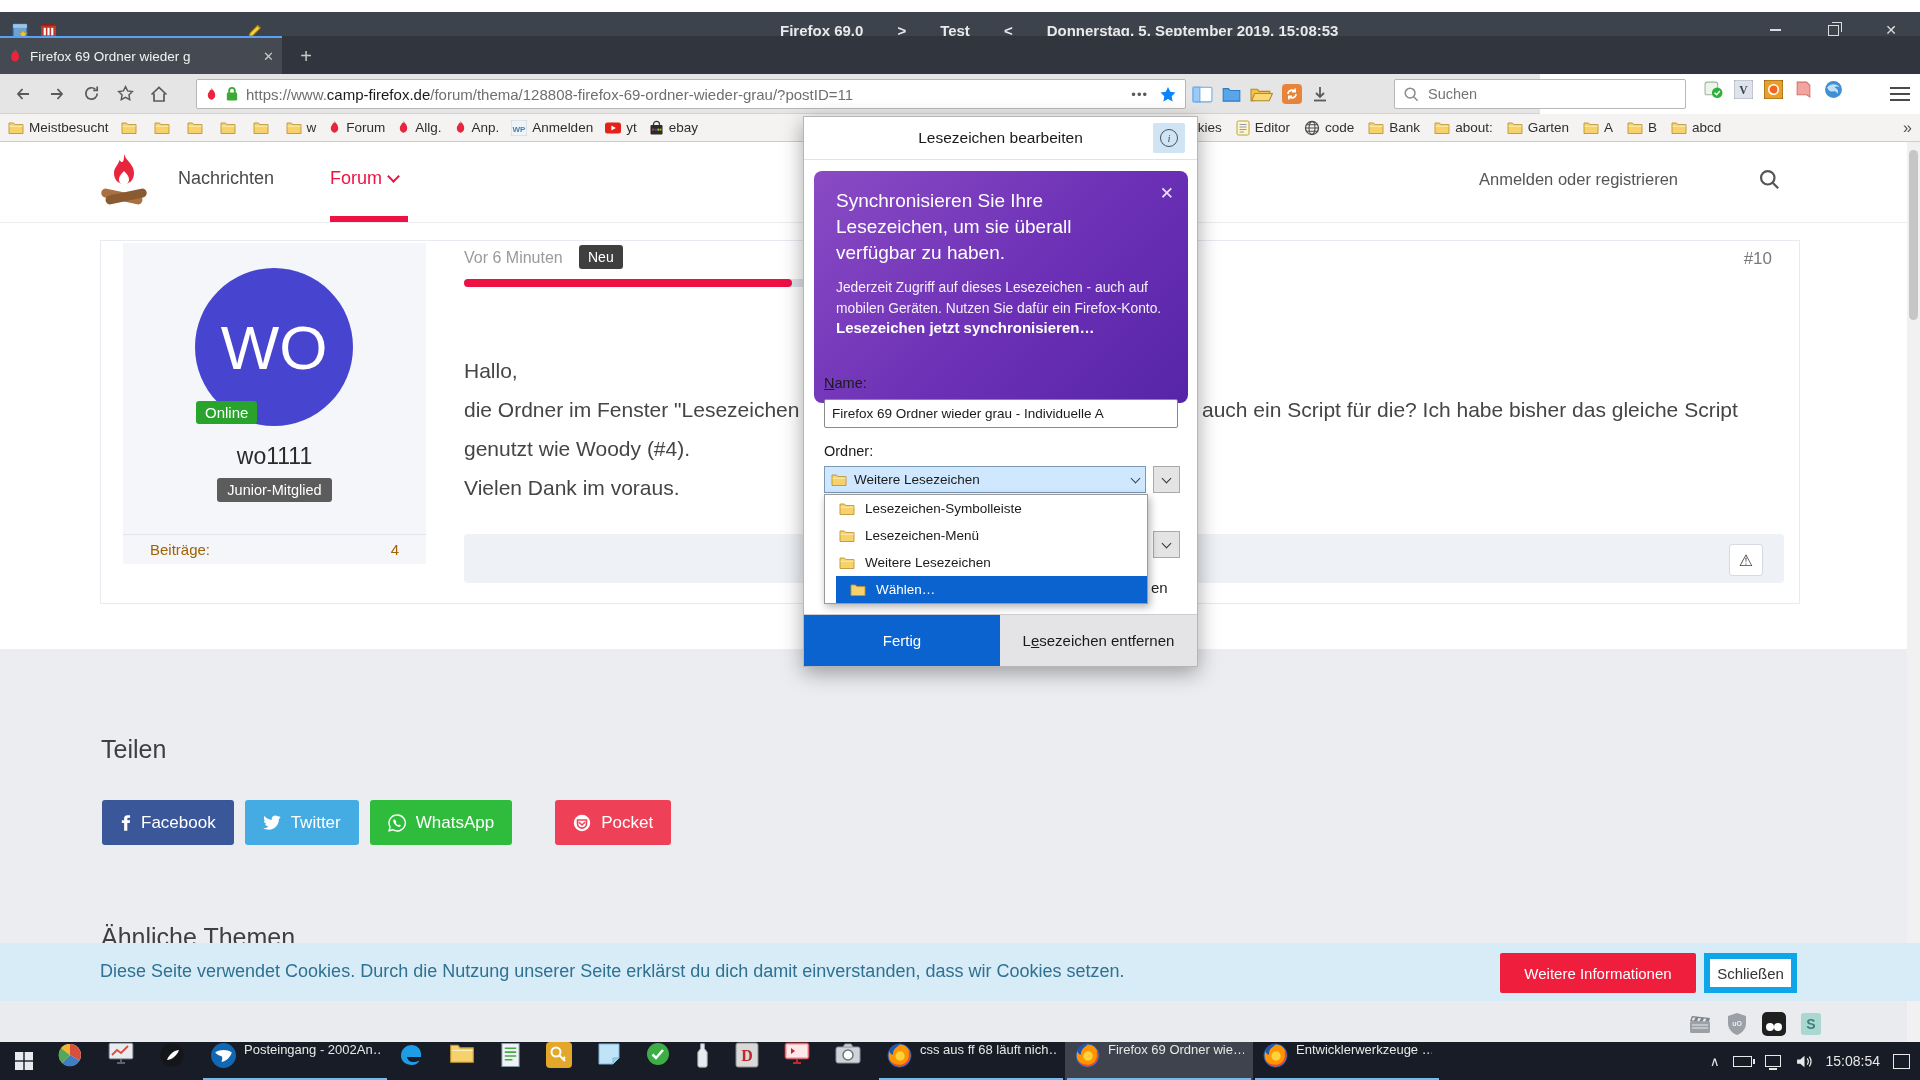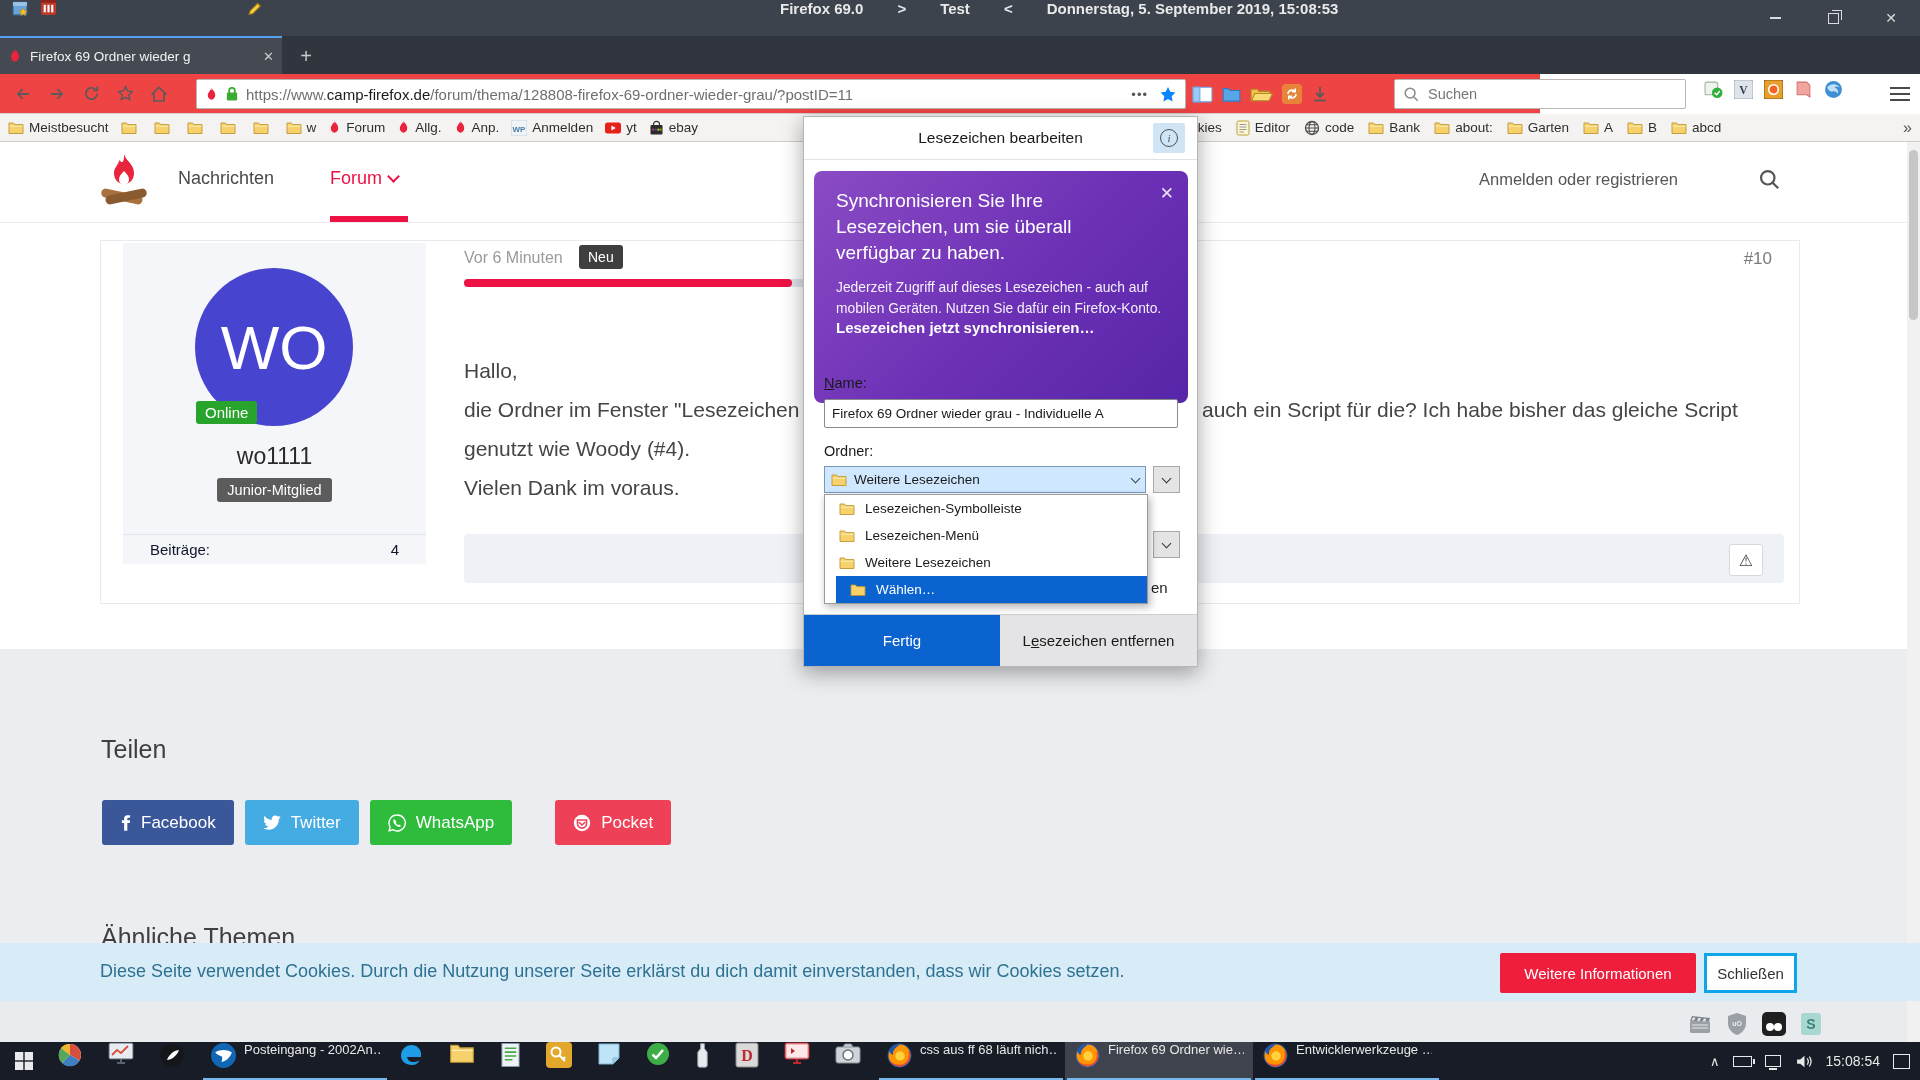--- a/index.html
+++ b/index.html
@@ -1,21 +1,21 @@
 <!DOCTYPE html>
 <html><head>
 <meta charset="utf-8">
 <style>
   html,body{margin:0;padding:0;background:#888;}
   #screen{position:relative;width:1920px;height:1080px;overflow:hidden;
     font-family:"Liberation Sans",sans-serif;background:#fff;}
   svg{display:block}
   
-  .titlebar{position:absolute;left:0;top:0;width:1920px;height:36px;background:#3d434d;
-    display:flex;align-items:flex-start;color:#e9e9e9;font-size:15px;}
+  .titlebar{position:absolute;left:0;top:12px;width:1920px;height:36px;background:#3d434d;
+    display:flex;align-items:center;color:#e9e9e9;font-size:15px;}
   .tb-ic{margin-left:12px;display:flex;align-items:center;}
   .menu-wrap{display:flex;gap:26px;margin-left:22px;}
   .menu-item{cursor:default;}
   .tb-title{position:absolute;left:780px;display:flex;gap:34px;align-items:center;font-weight:bold;}
   .tb-title .sep{font-weight:bold;}
   .win-controls{position:absolute;right:0;top:0;height:36px;display:flex;align-items:center;}
   .win-btn{width:58px;height:36px;display:flex;align-items:center;justify-content:center;color:#dcdcdc;font-size:14px;}
   .min-glyph{width:11px;height:2px;background:#dcdcdc;}
   .restore-glyph{width:9px;height:9px;border:1.5px solid #dcdcdc;position:relative;}
   .restore-glyph::before{content:"";position:absolute;top:-4px;left:3px;width:9px;height:9px;
@@ -24,21 +24,21 @@
   .tabbar{position:absolute;left:0;top:36px;width:1920px;height:38px;background:#31353d;}
   .tab{position:absolute;left:0;top:0;width:282px;height:38px;background:#454a52;border-top:2px solid #5aa0f2;
     display:flex;align-items:center;gap:8px;padding:0 8px;box-sizing:border-box;color:#f2f2f2;font-size:13.5px;}
   .tab-title{flex:1;white-space:nowrap;overflow:hidden;position:relative;}
   .tab-title::after{content:"";position:absolute;right:0;top:0;bottom:0;width:28px;
     background:linear-gradient(90deg,rgba(69,74,82,0),#454a52);}
   .tab-close{color:#c9c9c9;font-size:13px;}
   .newtab{position:absolute;left:292px;top:6px;width:28px;height:28px;color:#c9c9c9;font-size:20px;
     display:flex;align-items:center;justify-content:center;}
   
-  .navbar{position:absolute;left:0;top:74px;width:1540px;height:40px;background:#ef4444;border-bottom:1px solid #d4d2cf;
+  .navbar{position:absolute;left:0;top:74px;width:1540px;height:40px;background:#e5e5e5;border-bottom:1px solid #d4d2cf;
     display:flex;align-items:center;box-sizing:border-box;}
   .nav-ic{width:34px;height:30px;display:flex;align-items:center;justify-content:center;}
   .urlbar{position:absolute;left:196px;top:5px;width:990px;height:30px;background:#fff;border:1px solid #b9b7b4;
     border-radius:2px;display:flex;align-items:center;box-sizing:border-box;padding:0 8px;gap:7px;}
   .url-text{flex:1;font-size:15px;white-space:nowrap;overflow:hidden;color:#6f6f6f;}
   .url-text b{color:#1a1a1a;font-weight:normal;}
   .url-dots{color:#5a5a5a;font-size:13px;letter-spacing:1px;margin-right:4px;}
   .after-url{position:absolute;left:1192px;top:5px;display:flex;align-items:center;height:30px;gap:9px;}
   .searchbox{position:absolute;left:1394px;top:5px;width:292px;height:30px;background:#fff;border:1px solid #b9b7b4;
     border-radius:2px;display:flex;align-items:center;box-sizing:border-box;padding:0 8px;gap:7px;}
@@ -65,40 +65,40 @@
   .hdr-search{position:absolute;left:1758px;top:26px;}
   .post-card{position:absolute;left:100px;top:98px;width:1700px;height:364px;background:#fff;border:1px solid #e7eaf0;box-sizing:border-box;}
   .user-panel{position:absolute;left:22px;top:2px;width:303px;height:321px;background:#f5f6f9;}
   .avatar{position:absolute;left:72px;top:25px;width:158px;height:158px;border-radius:50%;background:#4744d0;
     display:flex;align-items:center;justify-content:center;color:#fff;font-size:62px;}
   .online-badge{position:absolute;left:73px;top:158px;background:#28a42c;color:#fff;font-size:15px;padding:3px 9px;border-radius:3px;}
   .username{position:absolute;left:0;top:200px;width:303px;text-align:center;font-size:23px;color:#2a2a2a;}
   .rank-badge{position:absolute;left:0;top:238px;width:303px;text-align:center;}
   .rank-badge span{background:#5c5c5c;color:#fff;font-size:14.5px;padding:4px 10px;border-radius:3px;}
   .posts-row{position:absolute;left:0;top:291px;width:303px;height:30px;border-top:1px solid #e2e6ec;
-    font-size:15px;color:#0f172a;display:flex;align-items:center;box-sizing:border-box;padding:0 27px;justify-content:space-between;text-align:right;}
+    font-size:15px;color:#a16207;display:flex;align-items:center;box-sizing:border-box;padding:0 27px;justify-content:space-between;text-align:right;}
   .meta-time{position:absolute;left:363px;top:8px;font-size:16px;color:#9a9a9a;}
   .new-badge{position:absolute;left:478px;top:4px;background:#3f3f3f;color:#fff;font-size:14px;padding:4px 9px;border-radius:3px;}
   .post-num{position:absolute;right:27px;top:8px;font-size:17px;color:#7a7a7a;}
   .thread-bar{position:absolute;left:363px;top:38px;width:342px;height:8px;background:#dfe3ea;border-radius:4px;}
   .thread-bar div{width:96%;height:8px;background:#ee1144;border-radius:4px;}
   .post-line{position:absolute;font-size:21px;color:#454545;white-space:nowrap;}
   .post-footer{position:absolute;left:363px;top:293px;width:1320px;height:49px;background:#eef1f5;border-radius:4px;}
   .report-btn{position:absolute;right:36px;top:303px;width:32px;height:30px;background:#fff;border:1px solid #d5d9e0;border-radius:3px;
     display:flex;align-items:center;justify-content:center;font-size:16px;color:#444;}
   .lower-section{position:absolute;left:0;top:507px;width:1920px;height:294px;background:#ebedf1;}
   .share-heading{position:absolute;left:101px;top:86px;font-size:25px;color:#3f3f3f;}
   .share-row{position:absolute;left:102px;top:151px;display:flex;gap:11px;}
   .share-btn{height:45px;border-radius:3px;color:#fff;font-size:17px;display:flex;align-items:center;gap:10px;padding:0 18px;}
   .similar-heading{position:absolute;left:101px;top:274px;font-size:25px;color:#3f3f3f;}
   .cookie-bar{position:absolute;left:0;top:801px;width:1920px;height:58px;background:#d8ecf8;z-index:3;}
   .cookie-text{position:absolute;left:100px;top:18px;font-size:18px;color:#2e7191;}
   .cookie-info{position:absolute;left:1500px;top:10px;width:196px;height:40px;background:#ee1e3c;color:#fff;font-size:15px;
     display:flex;align-items:center;justify-content:center;border-radius:2px;}
-  .cookie-close{position:absolute;left:1704px;top:10px;width:93px;height:40px;background:#fff;border:3px solid #0ea5e9;color:#333;
+  .cookie-close{position:absolute;left:1704px;top:10px;width:93px;height:40px;background:#fff;border:6px solid #0ea5e9;color:#333;
     font-size:15px;display:flex;align-items:center;justify-content:center;box-sizing:border-box;}
   .below-cookie{position:absolute;left:0;top:859px;width:1920px;height:41px;background:#e9ebee;}
   .float-icons{position:absolute;left:1688px;top:870px;display:flex;gap:14px;align-items:center;z-index:4;}
   .page-scrollbar{position:absolute;right:0;top:0;width:13px;height:900px;background:#f1f1f1;}
   .page-scrollbar div{position:absolute;left:2px;top:8px;width:9px;height:170px;background:#c6c6c6;border-radius:5px;}
   
   .popup{position:absolute;left:803px;top:116px;width:395px;height:551px;background:#fff;border:1px solid #b6b6b6;
     box-shadow:0 6px 20px rgba(0,0,0,.35);box-sizing:border-box;z-index:50;font-size:14px;color:#1a1a1a;}
   .popup-header{position:relative;height:42px;border-bottom:1px solid #e2e2e2;display:flex;align-items:center;justify-content:center;
     font-size:15.5px;}

